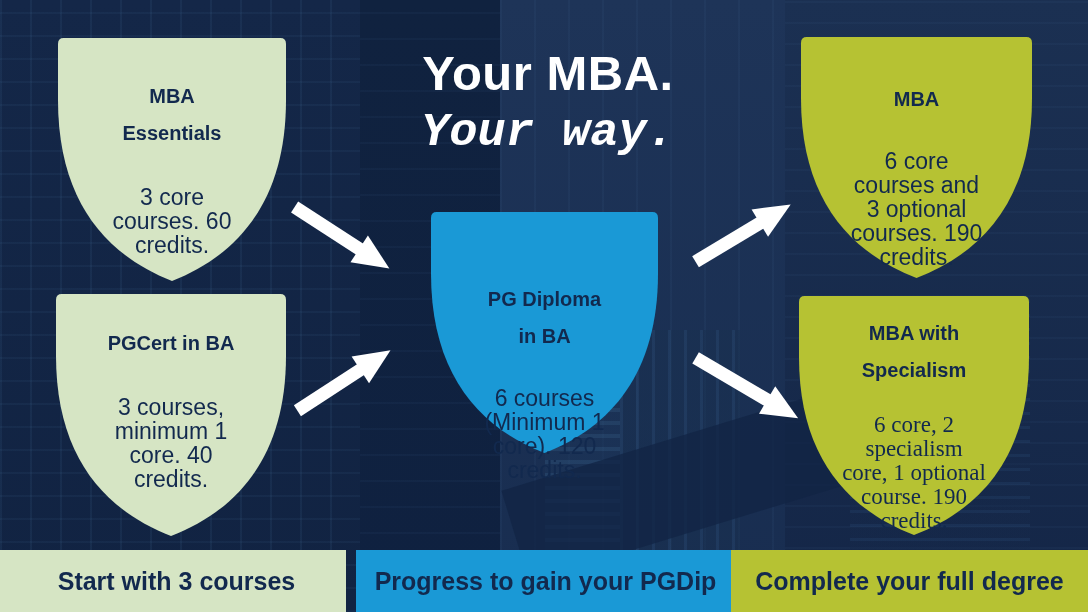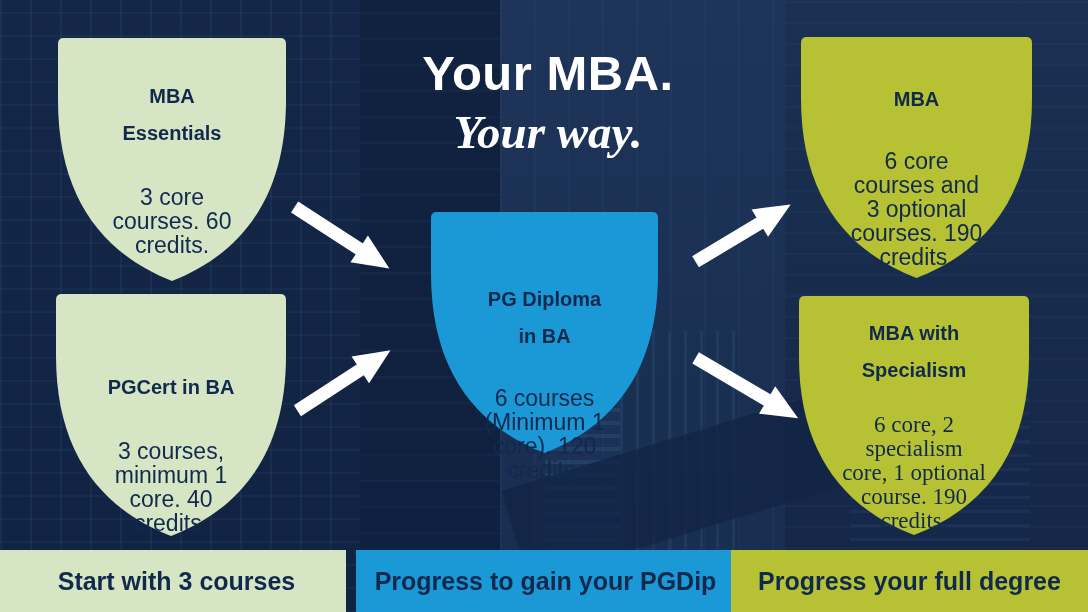--- a/index.html
+++ b/index.html
@@ -33,35 +33,35 @@
     background: repeating-linear-gradient(90deg,#27476d 0 3px,#18304f 3px 16px); }
   .bg-band { left:505px; top:420px; width:470px; height:95px; opacity:.75;
     background:#122444; transform:rotate(-17deg); }
   .bg-bld3 { left:850px; top:300px; width:180px; height:255px; opacity:.35;
     background: repeating-linear-gradient(0deg,#24426a 0 3px,#16294a 3px 14px); }
 
   
   .title { position:absolute; left:352px; top:46px; width:392px; text-align:center;
            color: var(--c-white,#fff); }
   .title-line1 { font-weight:bold; font-size:49px; line-height:1.12; letter-spacing:0.5px; }
-  .title-line2 { font-family:Liberation Serif, serif; font-style:italic;
+  .title-line2 { font-family:Liberation Mono, monospace; font-style:italic;
                  font-weight:bold; font-size:47px; line-height:1.1; margin-top:6px; }
 
   
   .shield { position:absolute; }
   .shield-shape { position:absolute; inset:0; width:100%; height:100%; display:block; }
   .green  .shield-shape path { fill: var(--c-green,#d6e5c4); }
   .blue   .shield-shape path { fill: var(--c-blue,#1a99d6); }
   .olive  .shield-shape path { fill: var(--c-olive,#b6c233); }
   .shield-text { position:relative; width:100%; height:100%; text-align:center;
                  color: var(--c-navy-text,#12294e); white-space:pre-line; }
   .shield-title { font-weight:bold; font-size:20px; line-height:37px; }
   .shield-body  { font-size:23px; line-height:24px; }
   .s1 .shield-text { padding-top:22px; } .s1 .shield-body { margin-top:15px; }
-  .s2 .shield-text { padding-top:13px;margin-top:44px; } .s2 .shield-body { margin-top:15px; }
+  .s2 .shield-text { padding-top:13px; } .s2 .shield-body { margin-top:15px; }
   .s3 .shield-text { padding-top:22px;margin-top:29px; } .s3 .shield-body { margin-top:13px; }
   .s4 .shield-text { padding-top:26px; } .s4 .shield-body { margin-top:13px; }
   .s5 .shield-text { padding-top:1px; } .s5 .shield-body { margin-top:6px;font-family:Liberation Serif, serif; }
 
   
   .arrow { position:absolute; transform-origin:left center; }
   .arrow svg line { stroke: var(--c-white,#fff); }
   .arrow svg polygon { fill: var(--c-white,#fff); }
 
   
@@ -185,14 +185,14 @@
   </svg>
 </div>
 
 <div class="footer-seg fgreen" style="left:0; width:346px">
   <span>Start with 3 courses</span>
 </div>
 <div class="footer-seg fblue" style="left:356px; width:379px">
   <span>Progress to gain your PGDip</span>
 </div>
 <div class="footer-seg folive" style="left:731px; width:357px">
-  <span>Progress your full degree</span>
+  <span>Complete your full degree</span>
 </div>
 
 </body></html>

